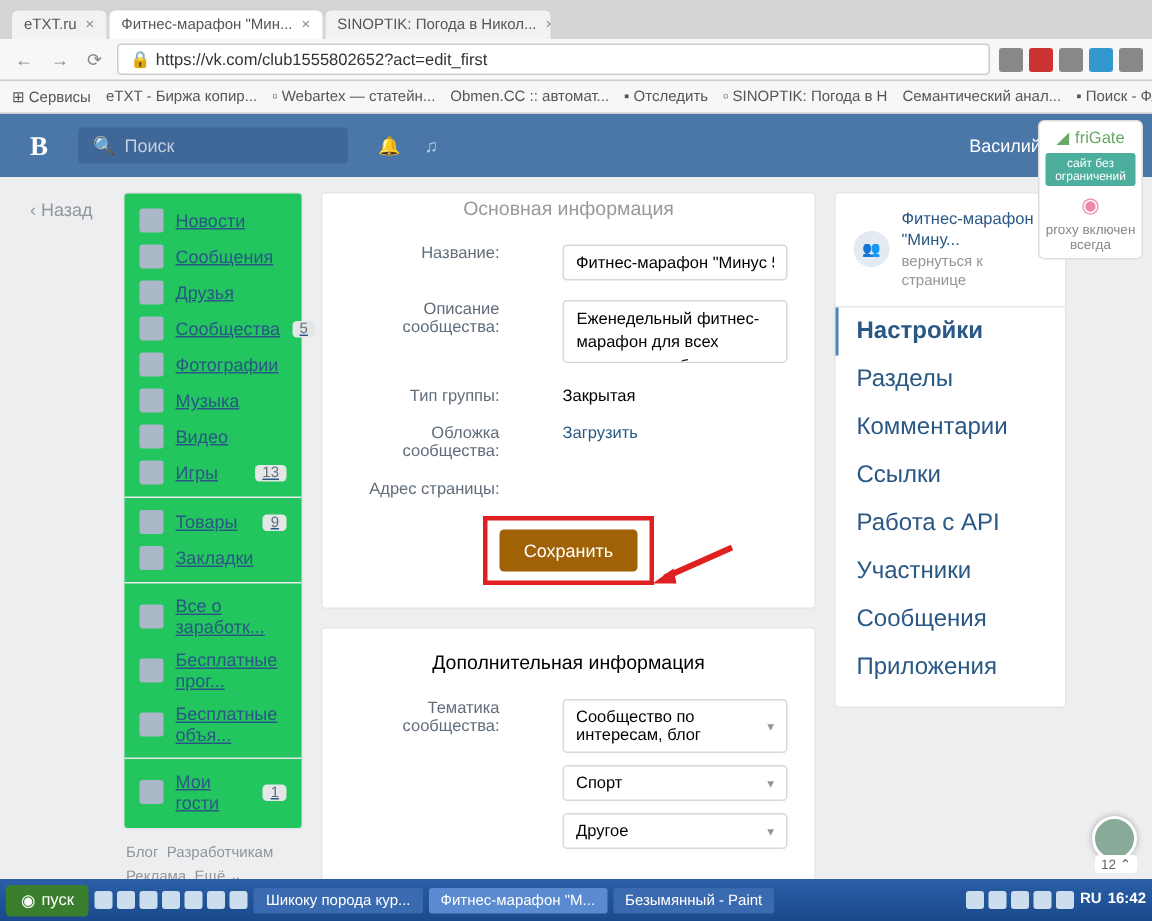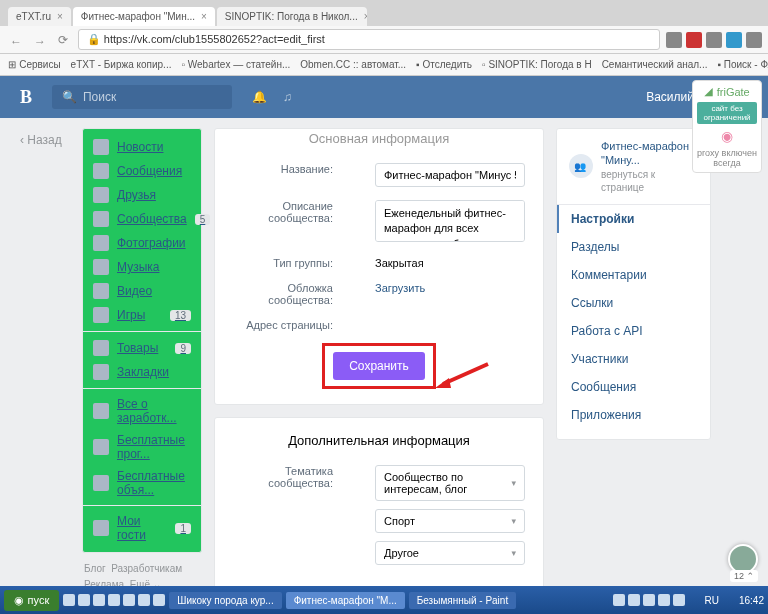--- a/index.html
+++ b/index.html
@@ -47,49 +47,49 @@
 .panel-title { font-size: 13px; color: #000; font-weight: normal; margin-bottom: 12px; text-align: center; }
 .form-row { display: flex; margin-bottom: 8px; align-items: flex-start; gap: 32px; }
 .form-label { width: 110px; text-align: right; padding-right: 10px; color: #606d7b; font-size: 11px; padding-top: 5px; }
 .form-val { flex: 1; font-size: 11px; color: #000; padding-top: 5px; }
 .form-val a { color: #2a5885; }
 .text-input, .textarea, .select { width: 100%; border: 1px solid #d3d9de; border-radius: 3px; padding: 5px 8px; font-size: 11px; color: #000; background: #fff; }
 .textarea { height: 42px; resize: none; line-height: 1.4; }
 .select { display: flex; justify-content: space-between; align-items: center; color: #000; }
 .select-arrow { color: #939699; font-size: 9px; }
 .hint { color: #939699; font-size: 10.5px; line-height: 1.4; }
-.btn { background: #8b5cf6; color: #fff; border: none; border-radius: 3px; padding: 7px 16px; font-size: 12px; cursor: pointer; }
+.btn { background: #a16207; color: #fff; border: none; border-radius: 3px; padding: 7px 16px; font-size: 12px; cursor: pointer; }
 .btn-row { text-align: center; margin-top: 12px; }
 .highlight-box { border: 3px solid #e02020; display: inline-block; padding: 6px 8px; position: relative; }
 .arrow { position: absolute; left: 100%; top: 40%; width: 60px; height: 30px; }
 .arrow-line { stroke: #e02020; stroke-width: 4; fill: none; }
 .arrow-head { fill: #e02020; }
 
 
 .right { width: 155px; }
 .right-panel { background: #fff; border: 1px solid #e4e6e8; border-radius: 3px; padding: 10px 0; }
 .right-head { display: flex; gap: 8px; padding: 0 12px 10px; border-bottom: 1px solid #e7e8ec; align-items: center; }
 .right-head-icon { width: 24px; height: 24px; background: #e3eaf2; border-radius: 50%; flex-shrink: 0; display: flex; align-items: center; justify-content: center; color: #5b88bd; font-size: 10px; }
 .right-head-text { font-size: 11px; color: #2a5885; line-height: 1.3; }
 .right-head-text .sub { color: #939699; font-size: 10px; }
-.right-item { padding: 7px 14px; font-size: 12px; color: #2a5885; }
+.right-item { padding: 7px 14px; font-size: 16px; color: #2a5885; }
 .right-item.active { font-weight: bold; border-left: 2px solid #5181b8; padding-left: 12px; }
 
 
 .frigate { position: absolute; top: 80px; right: 6px; width: 70px; background: #fff; border: 1px solid #ddd; border-radius: 4px; padding: 4px; text-align: center; font-size: 9px; color: #888; }
 .frigate .fg-title { color: #6a6; font-size: 11px; display: flex; align-items: center; gap: 4px; justify-content: center; }
 .frigate .btnx { background: #4caf9d; color: #fff; padding: 2px 4px; margin: 4px 0; font-size: 8px; border-radius: 2px; }
 .frigate .ig { color: #e8a; font-size: 14px; margin: 4px 0; }
 
 
 .taskbar { position: absolute; bottom: 0; left: 0; right: 0; height: 28px; background: linear-gradient(#2a5fa8, #1a4a8a); display: flex; align-items: center; padding: 0 4px; gap: 4px; }
 .start { background: #3a7e2e; color: #fff; padding: 4px 10px; border-radius: 3px; font-size: 11px; display: flex; gap: 4px; }
 .task-item { background: #3a6ab0; color: #fff; padding: 3px 8px; border-radius: 2px; font-size: 10px; white-space: nowrap; overflow: hidden; max-width: 130px; }
 .task-item.active { background: #5a8ad0; }
-.tray { margin-left: auto; display: flex; gap: 20px; align-items: flex-end; color: #fff; font-size: 10px; }
+.tray { margin-left: auto; display: flex; gap: 4px; align-items: flex-start; color: #fff; font-size: 10px; font-weight: bold; }
 .tray-icons { display: flex; gap: 3px; }
 .tray-icons span { width: 12px; height: 12px; background: #cde; border-radius: 2px; }
 
 
 .corner-av { position: absolute; bottom: 40px; right: 10px; width: 30px; height: 30px; border-radius: 50%; background: #8a9; border: 2px solid #fff; box-shadow: 0 0 4px rgba(0,0,0,0.3); }
 .corner-badge { position: absolute; bottom: 32px; right: 10px; font-size: 9px; color: #666; background: #fff; padding: 1px 4px; border-radius: 3px; }
 </style>
 </head>
 <body>
 

